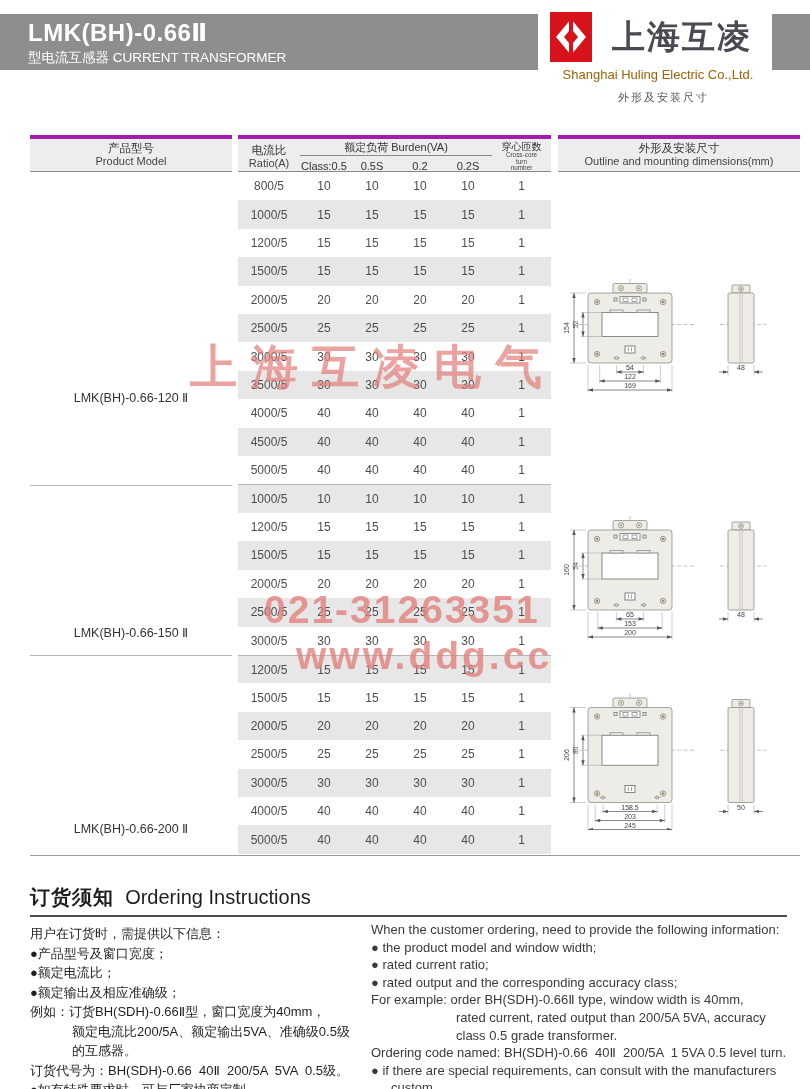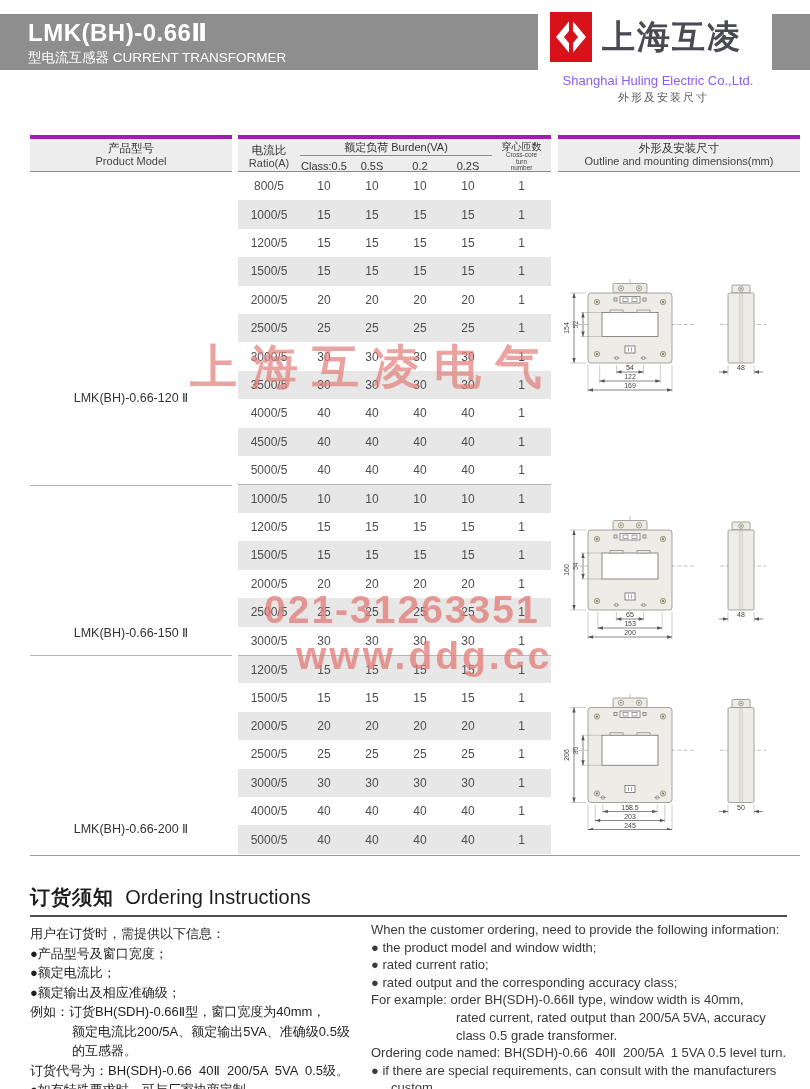--- a/index.html
+++ b/index.html
@@ -6,23 +6,23 @@
   html,body{background:#fff}
   .page{position:relative;width:810px;height:1089px;background:#fff;overflow:hidden;
         font-family:"Liberation Sans","DejaVu Sans",sans-serif;color:#333}
 
   
   .band{position:absolute;left:0;top:14px;width:810px;height:56px;background:#8e8e8e}
   .hdr-title{position:absolute;left:28px;top:19px;font-size:24px;font-weight:bold;color:#fff;letter-spacing:.5px}
   .hdr-sub{position:absolute;left:28px;top:49px;font-size:13.5px;color:#fff}
   .logo-panel{position:absolute;left:538px;top:0;width:234px;height:90px;background:#fff;
               border-radius:0 0 14px 14px;padding:12px 6px 0 12px}
-  .logo-row{display:flex;align-items:flex-end;gap:10px}
+  .logo-row{display:flex;align-items:flex-end;gap:20px}
   .logo-cn{font-size:33px;font-weight:bold;color:#4a4a53;letter-spacing:2px;line-height:50px}
-  .logo-en{margin-top:11px;font-size:13px;color:#8b5cf6;text-align:center;white-space:pre}
+  .logo-en{margin-top:5px;font-size:13px;color:#a16207;text-align:center;white-space:pre}
   .section-caption{position:absolute;left:618px;top:90px;font-size:11px;color:#555;letter-spacing:2px}
 
   
   .table-area{position:absolute;left:30px;top:135px;width:770px;height:721px;display:flex;
               border-bottom:1px solid #9c9c9c}
   .hbox{height:37px;background:#ededed;border-top:4px solid #a21caf;border-bottom:1px solid #8a8a8a;
         display:flex;flex-direction:column;justify-content:center;text-align:center}
   .h-cn{font-size:11.5px;color:#333;line-height:13px}
   .h-en{font-size:11px;color:#444;line-height:13px}
   .col-model{width:202px}

